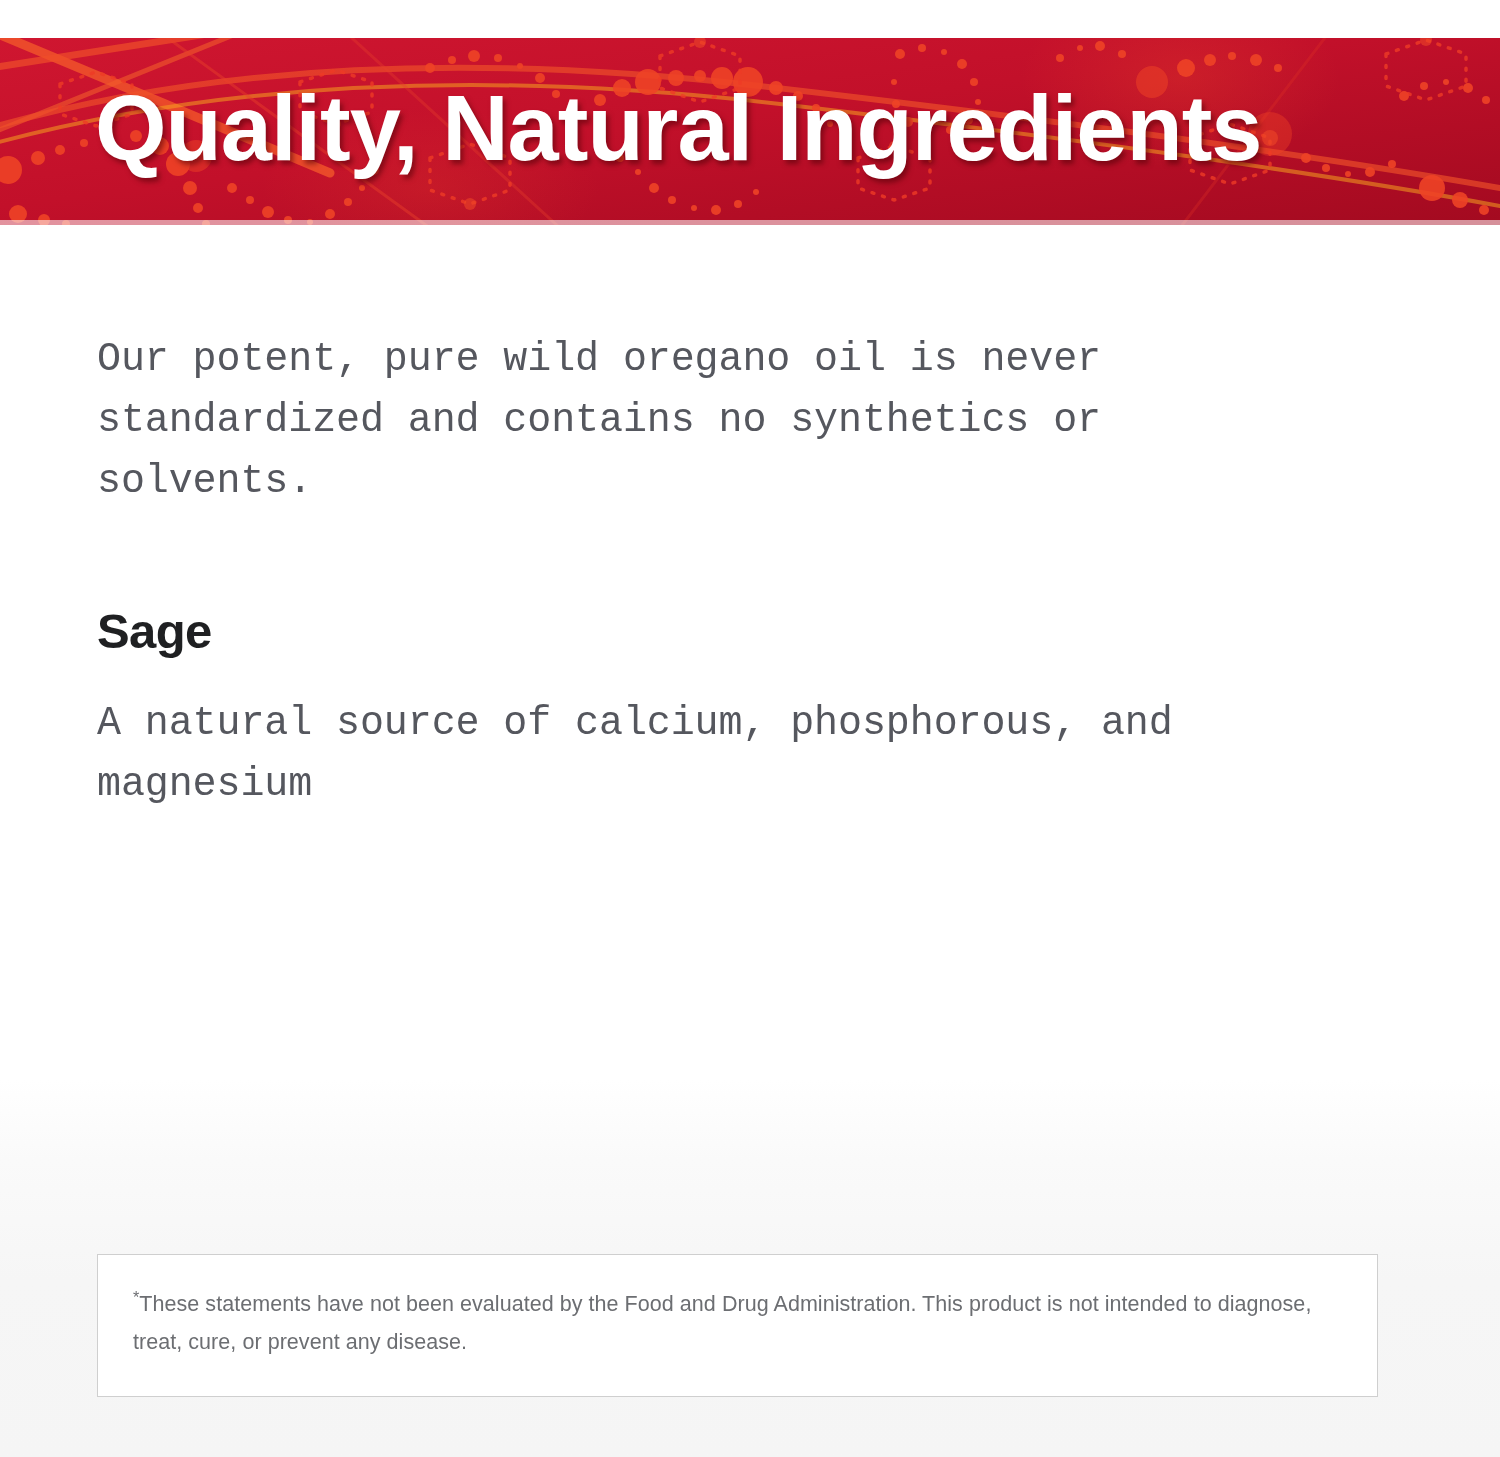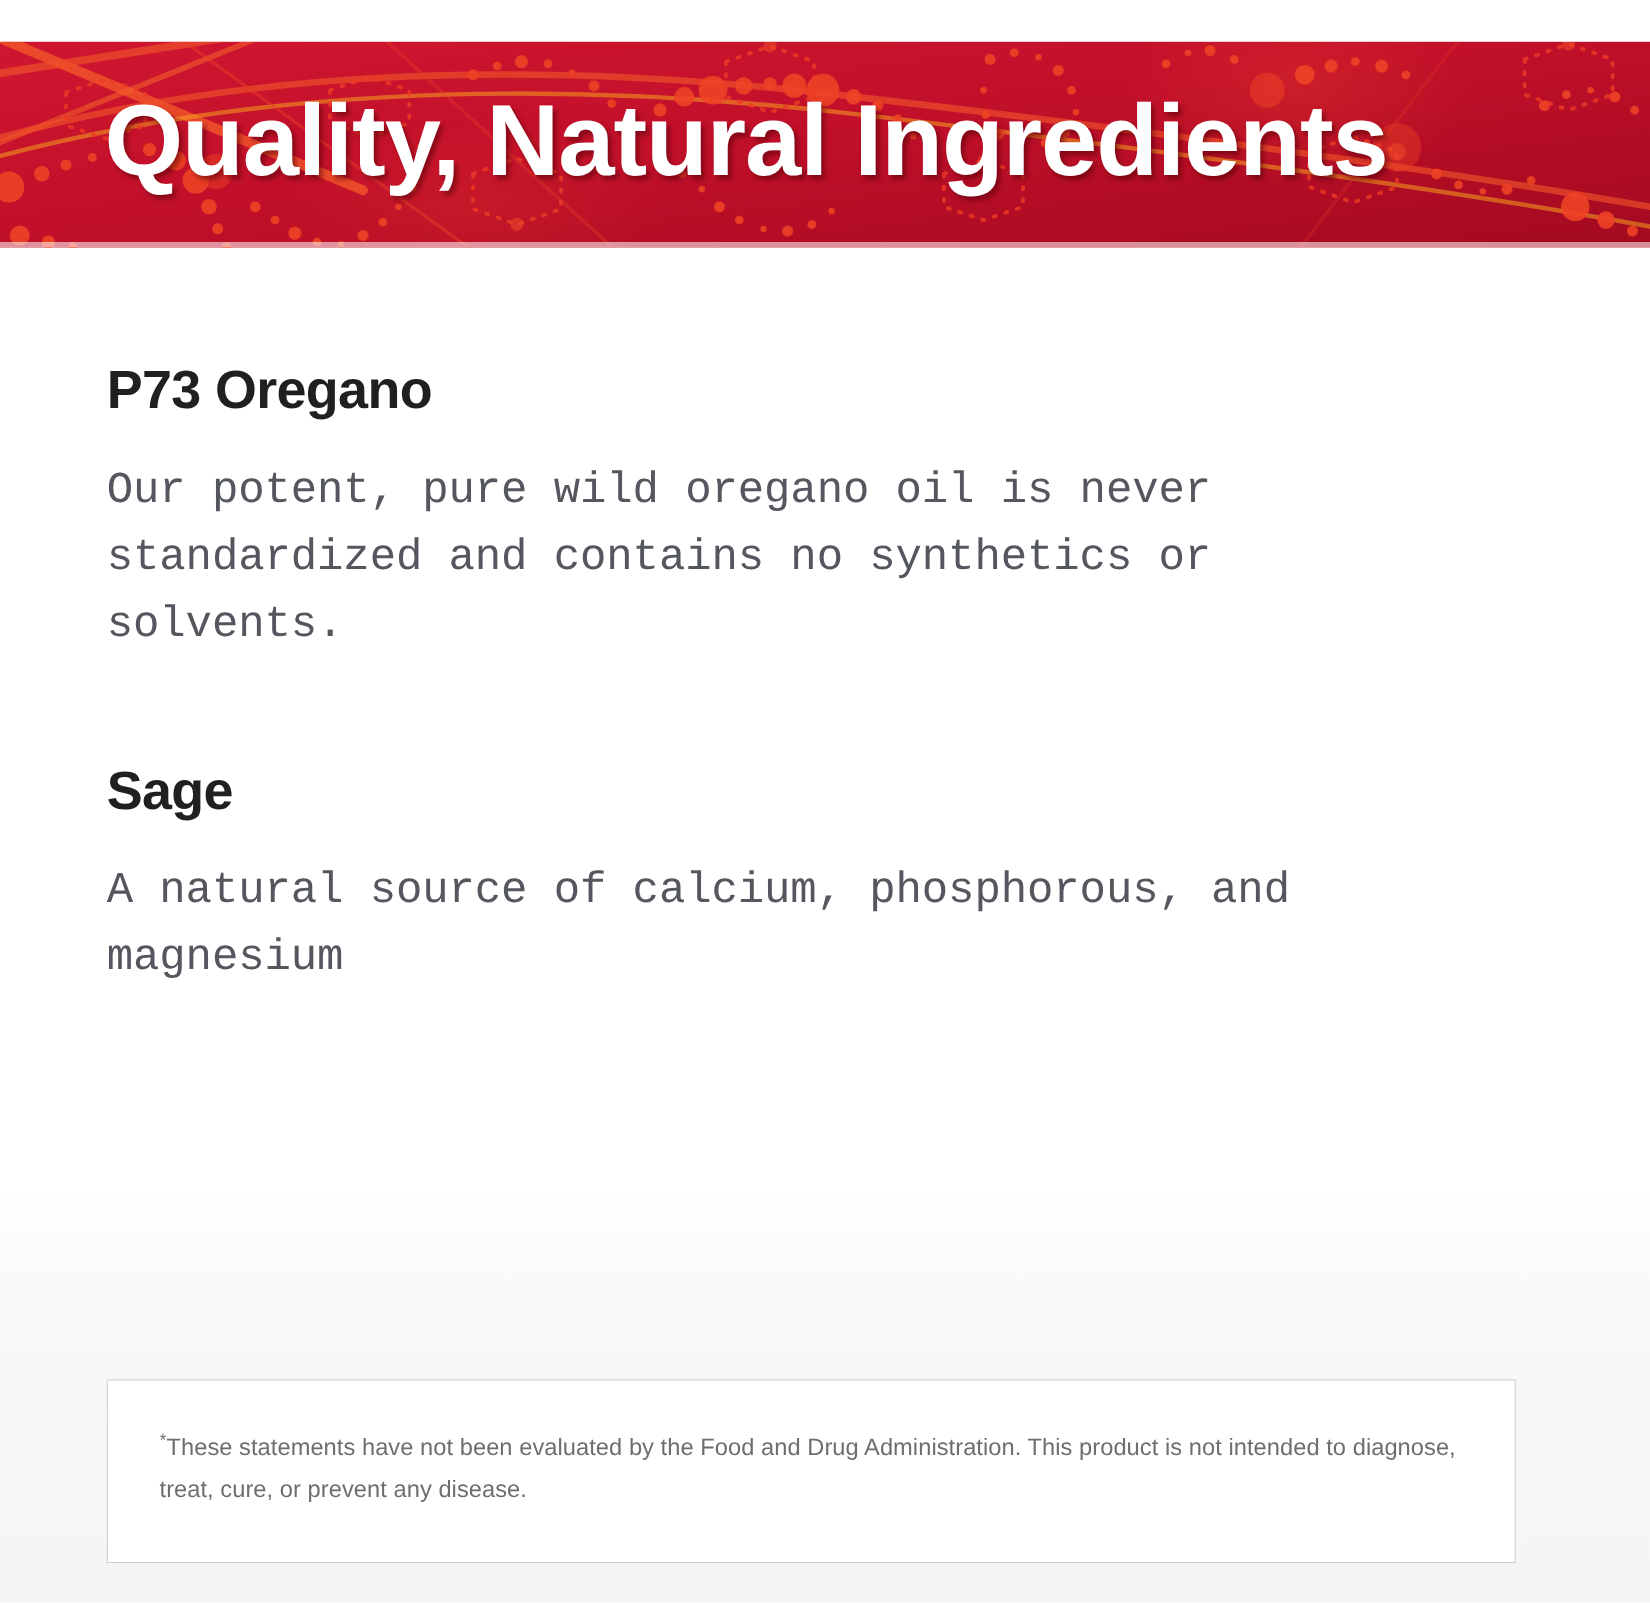--- a/index.html
+++ b/index.html
@@ -98,21 +98,21 @@
     position: absolute;
     left: 97px;
     top: 1254px;
     width: 1281px;
     box-sizing: border-box;
     border: 1px solid #cfcfcf;
     background: #ffffff;
     padding: 26px 31px 30px 31px;
   }
   .disclaimer p {
-    margin: 16px;
+    margin: 4px;
     font-size: 21.5px;
     font-weight: 400;
     color: #6c6e72;
     line-height: 1.78;
     letter-spacing: 0.05px;
   }
   .disclaimer sup {
     font-size: 0.75em;
     vertical-align: super;
     line-height: 0;
@@ -274,21 +274,20 @@
 
       <rect x="0" y="182" width="1500" height="5" fill="#ffffff" opacity="0.55"></rect>
     </svg>
 
     <div class="banner-title">Quality, Natural Ingredients</div>
   </div>
 
   <div class="content">
 
     <div class="section">
-      <h2 class="section-title">P73 Oregano</h2>
       <p class="section-body">Our potent, pure wild oregano oil is never standardized and contains no synthetics or solvents.</p>
     </div>
 
     <div class="section">
       <h2 class="section-title">Sage</h2>
       <p class="section-body">A natural source of calcium, phosphorous, and magnesium</p>
     </div>
 
     <div class="section">
     </div>

